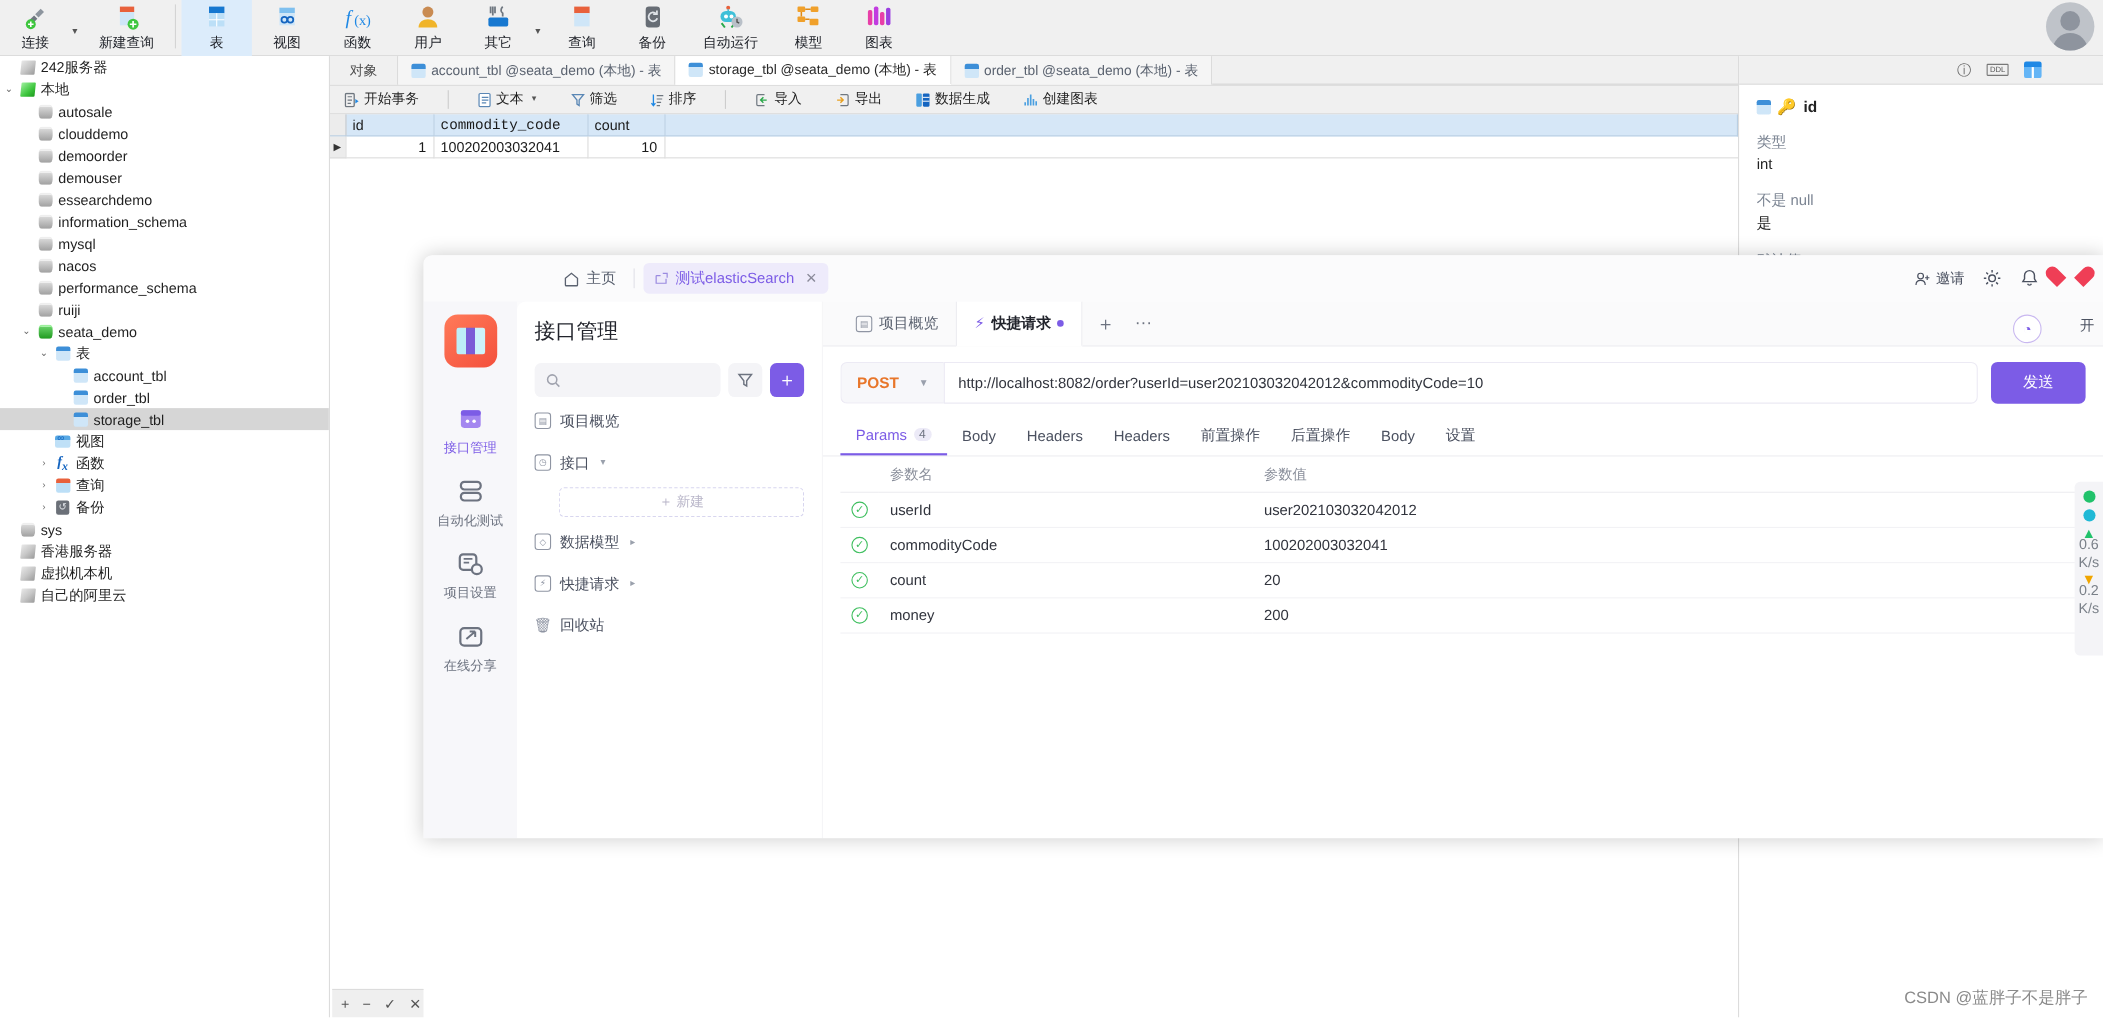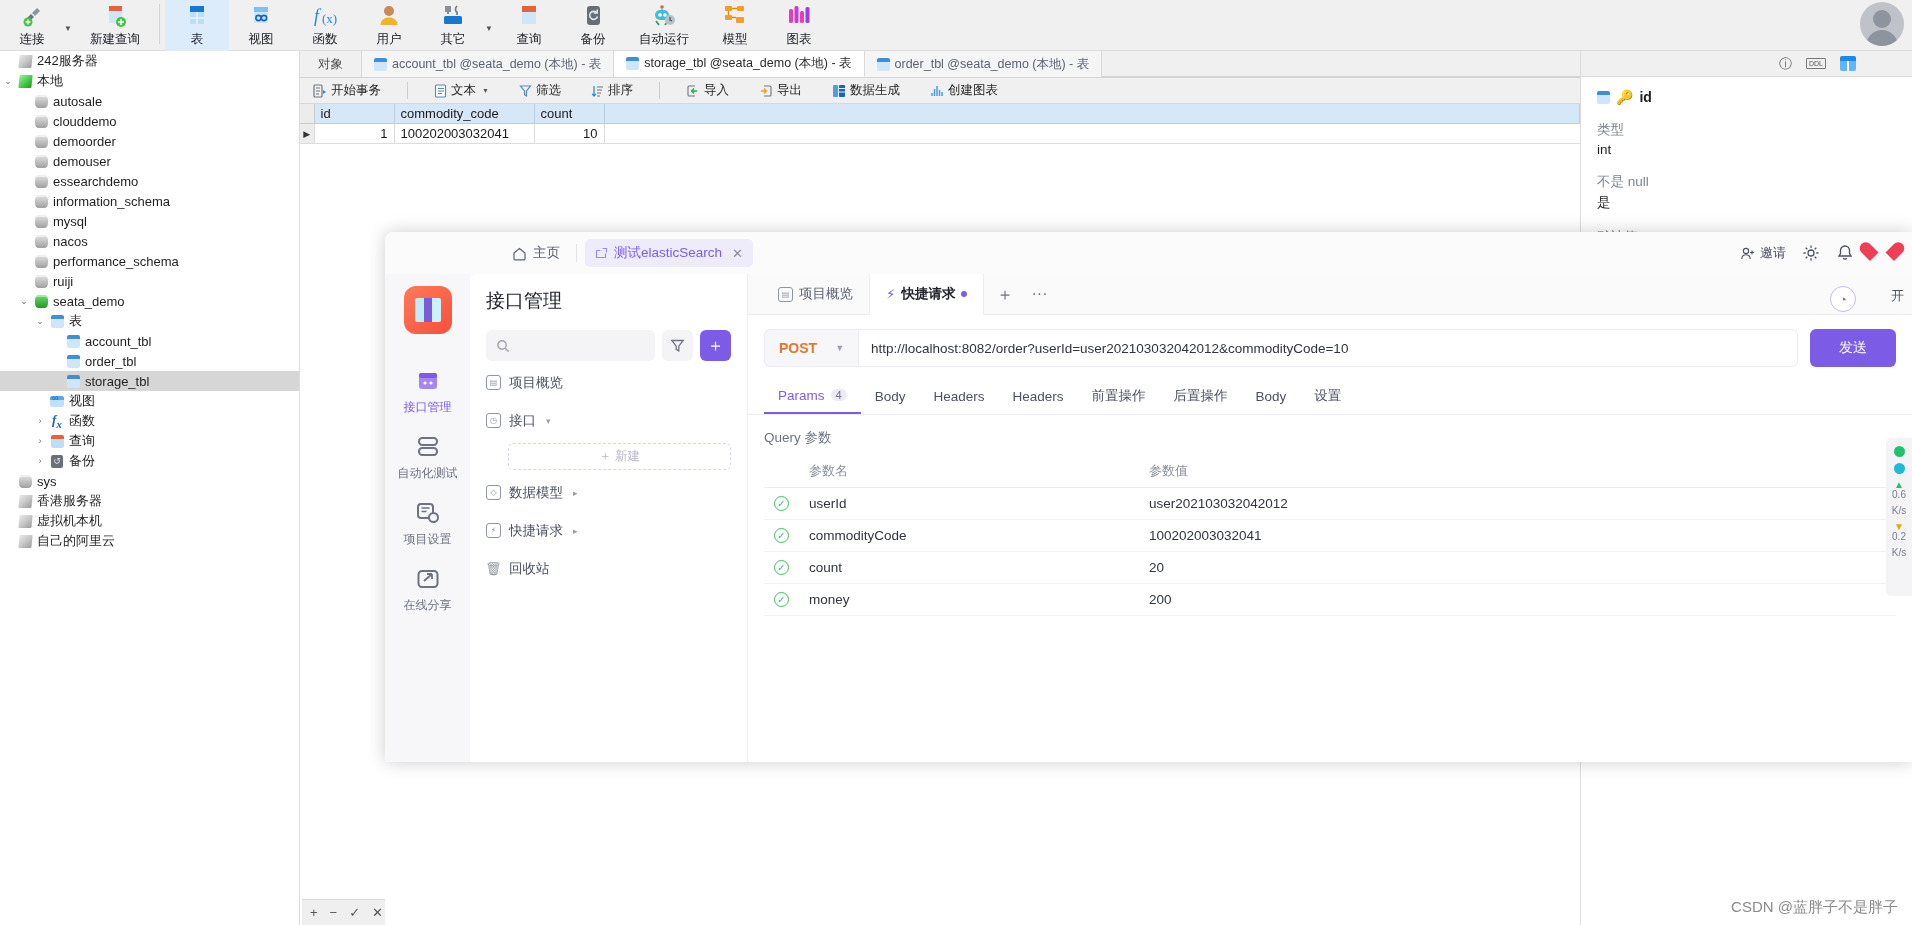--- a/index.html
+++ b/index.html
@@ -119,21 +119,21 @@
     font-size: 13px; font-weight: normal; text-align: left; padding: 2px 6px; color: #1a1a1a;
   }
   .dgrid th.rowhdr { width: 14px; background: #ececec; border-right: 1px solid #c9c9c9; padding: 0; }
   .dgrid td {
     border-right: 1px solid #dcdcdc; border-bottom: 1px solid #dcdcdc;
     font-size: 13px; padding: 2px 6px; color: #1a1a1a; height: 20px;
   }
   .dgrid td.rowhdr { background: #ececec; text-align: center; color: #333; font-size: 9px; padding: 0; }
   .dgrid td.num { text-align: right; }
   .col-id { width: 80px; }
-  .col-code { width: 140px; }
+  .col-code { width: 140px; font-family: Liberation Mono, monospace; }
   .col-count { width: 70px; }
 
   
   .right-pane {
     position: absolute; left: 1580px; top: 51px; width: 332px; height: 874px;
     background: #ffffff; border-left: 1px solid #dcdcdc;
   }
   .rp-head {
     height: 26px; background: #f0f0f0; border-bottom: 1px solid #dcdcdc;
     display: flex; align-items: center; justify-content: flex-end; gap: 14px; padding-right: 56px;
@@ -307,21 +307,21 @@
 
   
   .af-rstrip {
     position: absolute; right: 0; top: 206px; width: 26px; height: 158px;
     background: #f4f4f7; border-radius: 5px 0 0 5px;
     display: flex; flex-direction: column; align-items: center; padding-top: 8px; gap: 6px;
     font-size: 9px; color: #6d7380;
   }
   .af-greendot { width: 11px; height: 11px; border-radius: 50%; background: #21c26b; }
   .af-cyandot { width: 11px; height: 11px; border-radius: 50%; background: #20b9d6; }
-  .af-kb { color: #7a8089; font-size: 10px; line-height: 10px; text-align: center; }
+  .af-kb { color: #7a8089; font-size: 13px; line-height: 10px; text-align: center; }
   .af-kb .up { color: #21c26b; }
   .af-kb .dn { color: #f0a500; }
 
   .af-circbtn {
     position: absolute; right: 56px; top: 54px; width: 26px; height: 26px; border-radius: 50%;
     border: 1px solid #c9b8f0; color: #7c5ce6; display: flex; align-items: center;
     justify-content: center; font-size: 13px; background: #fff;
   }
   .af-openbar {
     position: absolute; right: 6px; top: 48px; font-size: 13px; color: #4b5160;
@@ -951,21 +951,20 @@
           </div>
           <div class="af-stab">Body</div>
           <div class="af-stab">Headers</div>
           <div class="af-stab">Headers</div>
           <div class="af-stab">前置操作</div>
           <div class="af-stab">后置操作</div>
           <div class="af-stab">Body</div>
           <div class="af-stab">设置</div>
         </div>
 
-        <div class="af-qtitle">Query 参数</div>
 
         <table class="af-ptable">
           <thead>
             <tr>
               <th></th>
               <th class="pname-col">参数名</th>
               <th>参数值</th>
             </tr>
           </thead>
           <tbody>

